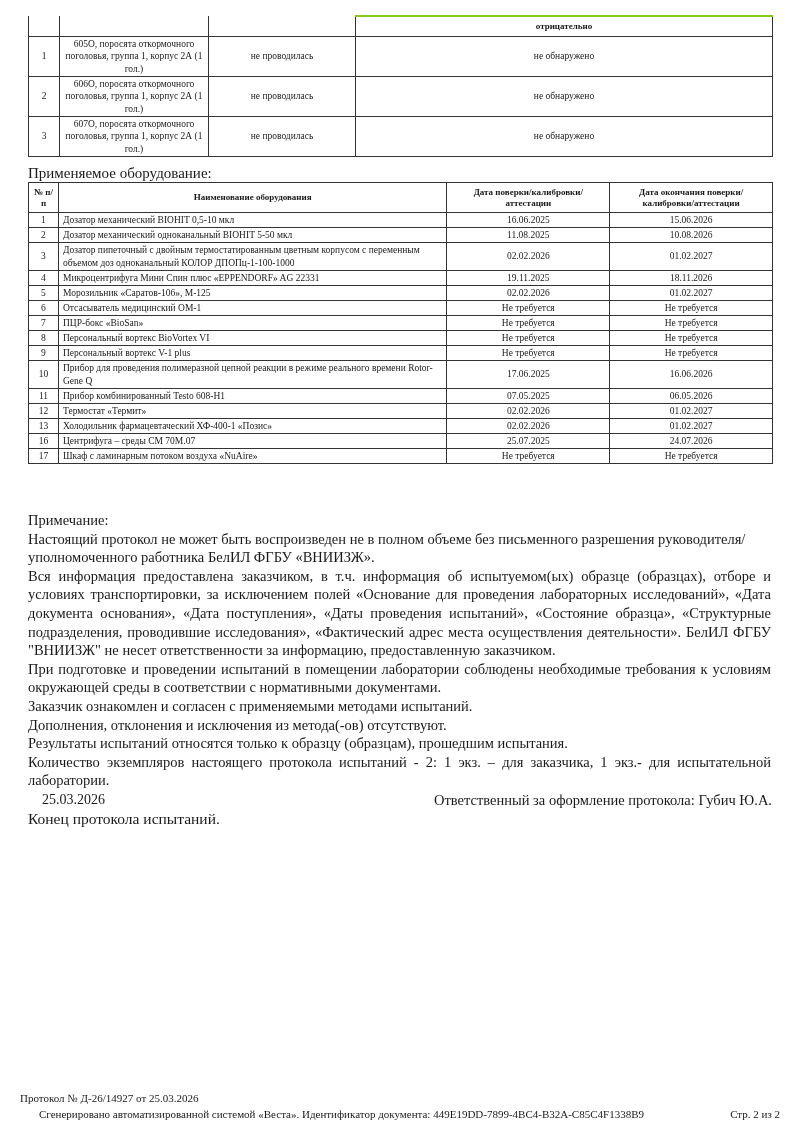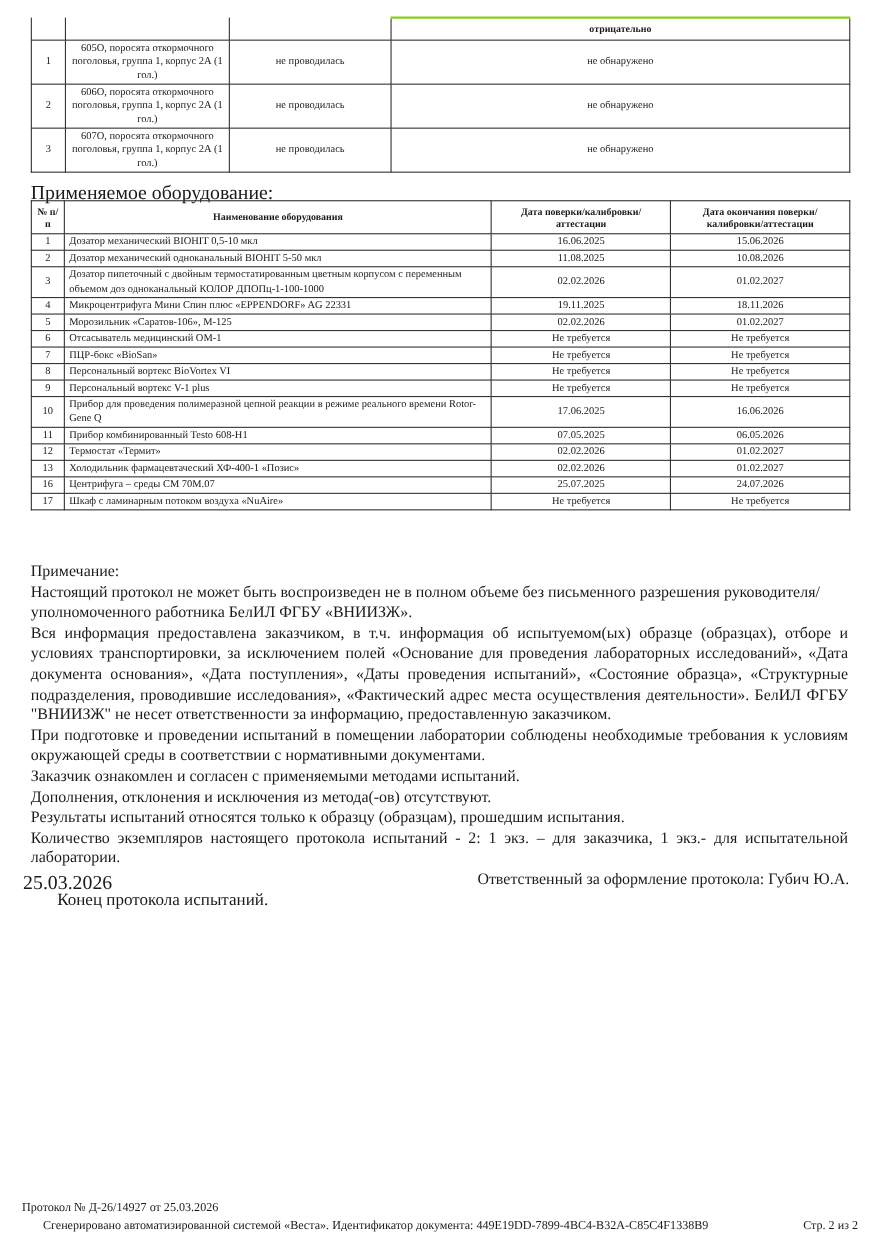--- a/index.html
+++ b/index.html
@@ -12,37 +12,37 @@
   #results-table { left: 28px; top: 15px; width: 745px; font-size: 9.5px; }
   #results-table td { text-align: center; line-height: 12.5px; }
   #results-table .c1 { width: 22px; }
   #results-table .c2 { width: 140px; }
   #results-table .c3 { width: 138px; }
   #results-table tr.head td { height: 19px; border-top: none; }
   #results-table tr.head td.res-head { border-top: 2px solid #84cc16; font-weight: bold; font-size: 9px; }
   #results-table tr.head td.open-top { border-top: none; }
   #results-table tr.row td { height: 39px; }
 
-  .section-title { position: absolute; left: 28px; top: 165px; font-size: 18px; }
+  .section-title { position: absolute; left: 28px; top: 165px; font-size: 15px; }
 
   
   #equipment-table { left: 28px; top: 182px; width: 745px; font-size: 9.5px; }
   #equipment-table th { font-weight: bold; font-size: 9px; line-height: 11px; height: 29px; text-align: center; }
   #equipment-table td { line-height: 12.5px; height: 14px; }
   #equipment-table td.num { text-align: center; width: 21px; }
   #equipment-table td.name { text-align: left; width: 380px; }
   #equipment-table td.date { text-align: center; width: 154px; }
   #equipment-table tr.tall td { height: 27px; }
 
   .notes { position: absolute; left: 28px; top: 511px; width: 743px; font-size: 14.5px; line-height: 18.6px; }
   .notes p { margin: 0; text-align: justify; }
 
-  .date-line { position: absolute; left: 21px; top: 792px; font-size: 18px; }
+  .date-line { position: absolute; left: 42px; top: 792px; font-size: 14px; }
   .responsible { position: absolute; right: 28px; top: 792px; font-size: 14.5px; }
-  .end-line { position: absolute; left: 28px; top: 810px; font-size: 15.5px; margin-left: 24px; }
+  .end-line { position: absolute; left: 28px; top: 810px; font-size: 15.5px; }
 
   .footer1 { position: absolute; left: 20px; top: 1092px; font-size: 11px; }
   .footer2 { position: absolute; left: 20px; top: 1108px; font-size: 11px; margin-left: 19px; }
   .footer-page { position: absolute; right: 20px; top: 1108px; font-size: 11px; }
 </style>
 </head>
 <body>
 
 <table id="results-table">
   <tbody>

